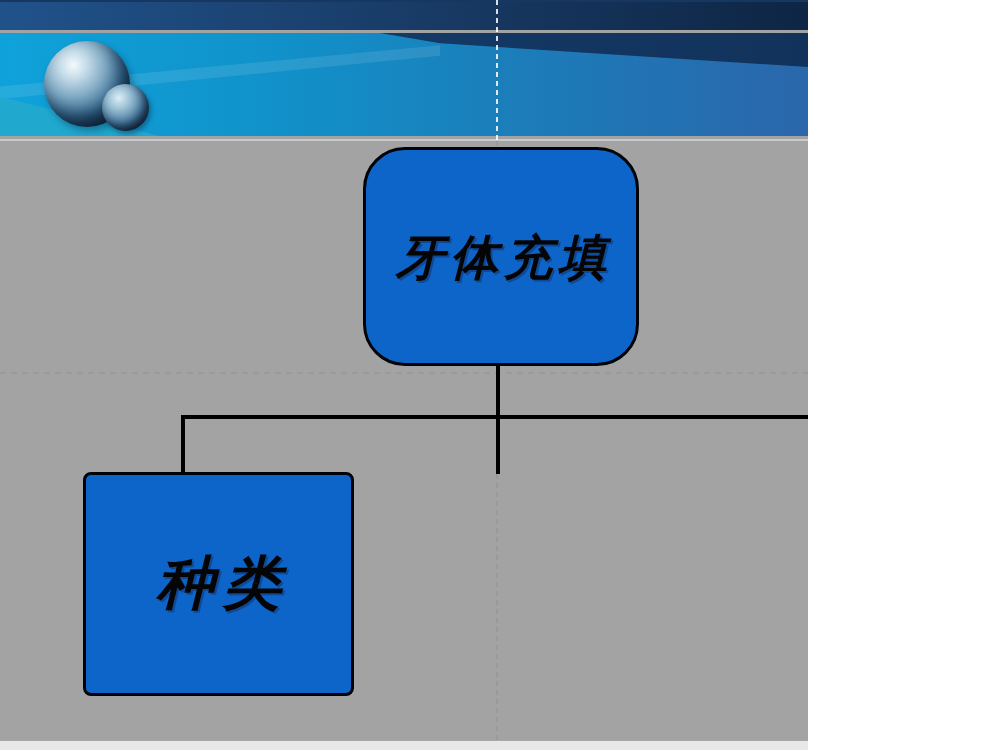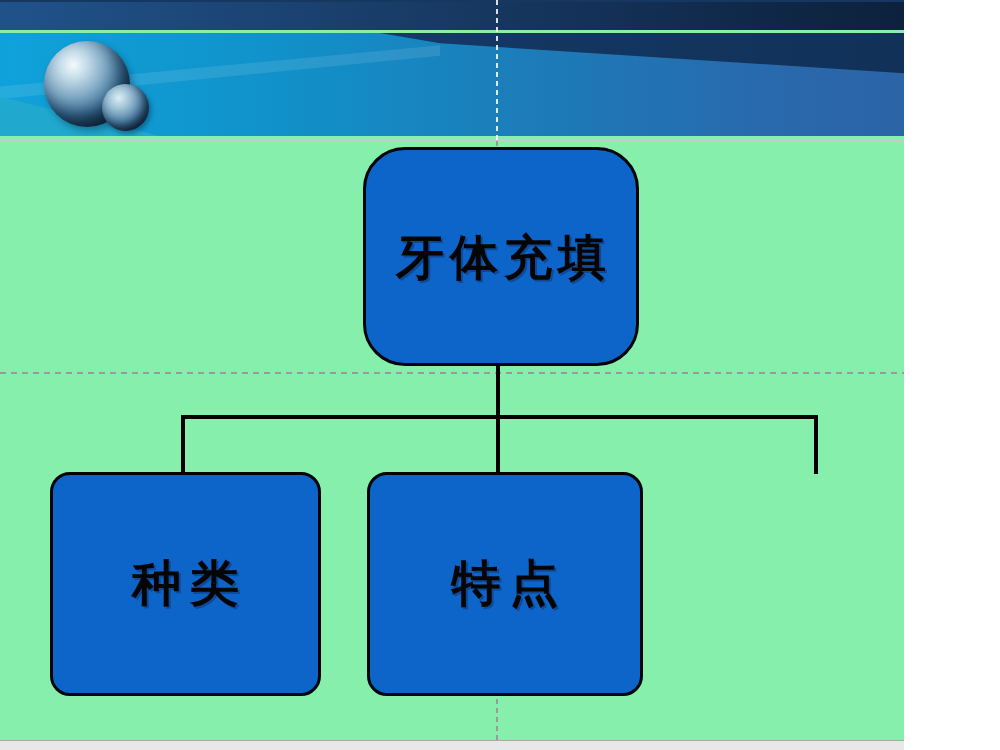--- a/index.html
+++ b/index.html
@@ -1,18 +1,19 @@
 <!DOCTYPE html>
 <html><head>
 <meta charset="utf-8">
 <style>
   html,body{margin:0;padding:0;background:#ffffff;}
   .slide{
-    position:relative;width:904px;height:750px;background:#86efac;overflow:hidden;
+    position:relative;width:808px;height:750px;background:#a3a3a3;overflow:hidden;
     font-family:"DejaVu Serif","Liberation Serif",serif;
+    font-style:italic;
   }
   
   .hdr-top{
     position:absolute;left:0;top:0;width:1000px;height:28px;
     background:linear-gradient(90deg,#20528a 0%,#1a3f6c 35%,#122e52 65%,#0a1c33 100%);
     border-top:2px solid #16375f;
   }
   .hdr-main{
     position:absolute;left:0;top:33px;width:1000px;height:103px;overflow:hidden;
     background:linear-gradient(90deg,#0fa2da 0%,#1191c9 28%,#1d7ab8 55%,#2a67ab 80%,#2c63a5 100%);
@@ -74,21 +75,21 @@
     position:absolute;background:#0d65c9;border:3px solid #000308;
     display:flex;align-items:center;justify-content:center;text-align:center;
     color:#050505;font-weight:bold;
     text-shadow:2px 2px 0 rgba(18,45,100,.5);
   }
   .node-root{
     left:363px;top:147px;width:270px;height:213px;border-radius:42px;
     font-size:48px;line-height:62px;letter-spacing:6px;
   }
   .node-root .nl{display:block;padding-left:6px;}
-  .node-child{top:472px;height:218px;border-radius:20px;font-size:49px;letter-spacing:9px;}
+  .node-child{top:472px;height:218px;border-radius:8px;font-size:58px;letter-spacing:9px;margin-left:33px;}
   .node-child .node-label{padding-left:9px;}
   .node-c1{left:50px;width:265px;}
   .node-c2{left:367px;width:270px;}
   .node-c3{left:682px;width:270px;}
   
   .footer-line{position:absolute;left:0;top:740px;width:1000px;height:1px;background:#a8a8a8;}
   .footer-strip{position:absolute;left:0;top:741px;width:1000px;height:9px;background:#e8e8e8;}
 </style>
 </head>
 <body>
@@ -118,21 +119,18 @@
   <div class="node node-root">
     <div class="node-label">
       <span class="nl">牙体充填</span>
     </div>
   </div>
 
   <div class="node node-child node-c1">
     <span class="node-label">种类</span>
   </div>
 
-  <div class="node node-child node-c2">
-    <span class="node-label">特点</span>
-  </div>
 
 
   <div class="footer-line"></div>
   <div class="footer-strip"></div>
 
 </div>
 
 </body></html>

